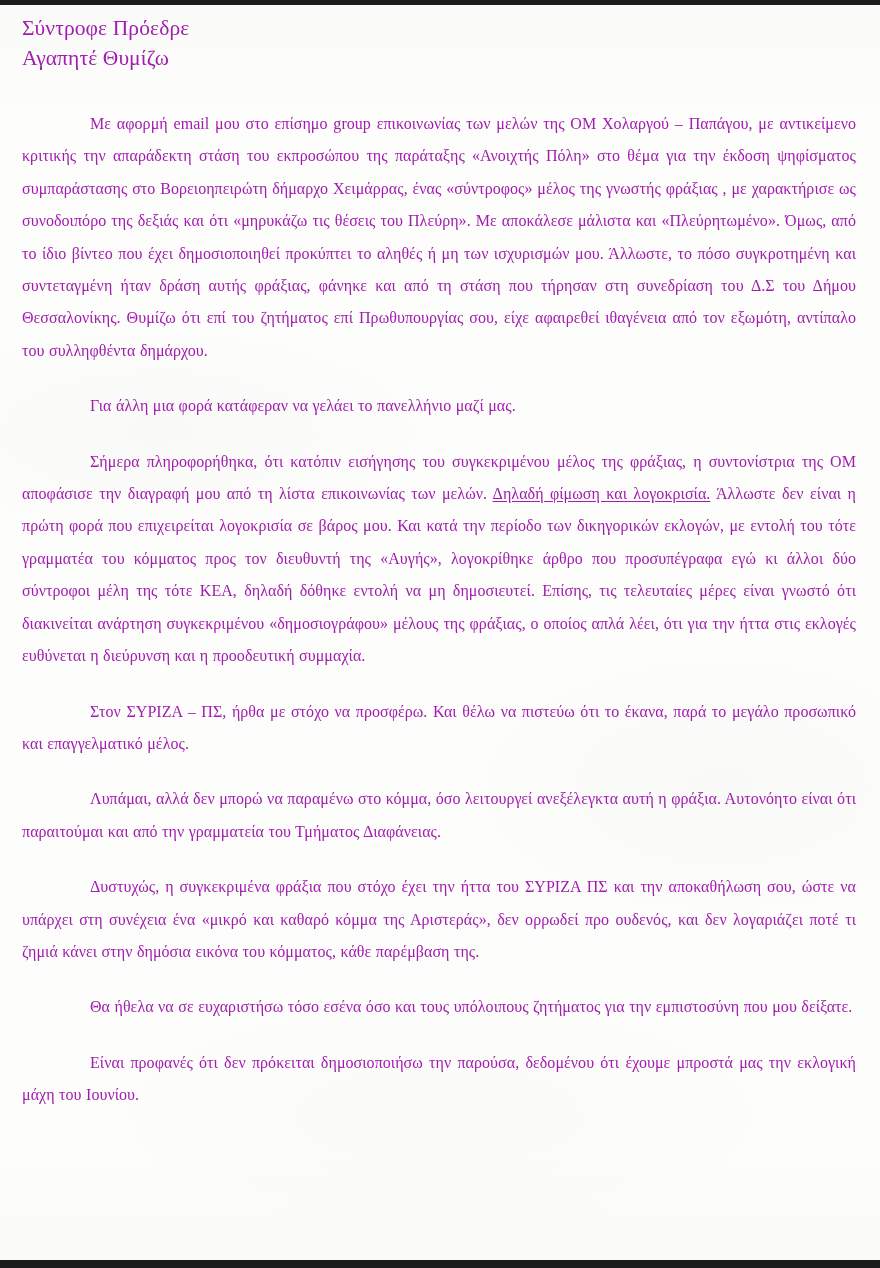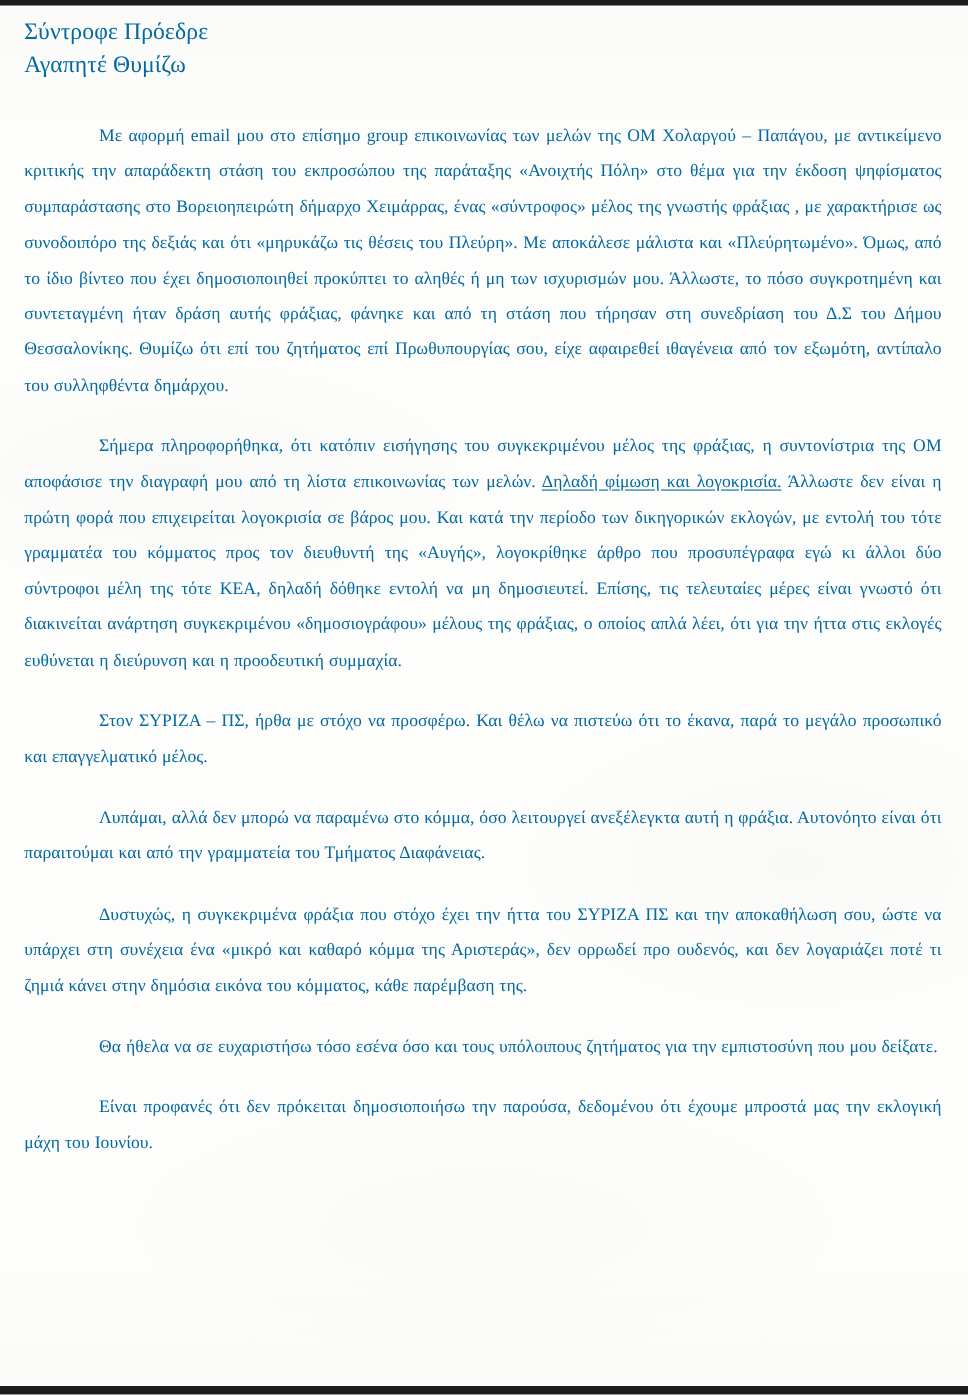--- a/index.html
+++ b/index.html
@@ -10,21 +10,21 @@
   }
 
   .page {
     position: relative;
     width: 880px;
     height: 1268px;
     margin: 0;
     background: #fdfdfc;
     overflow: hidden;
     font-family: "Liberation Serif", "DejaVu Serif", serif;
-    color: #0369a1;
+    color: #a21caf;
   }
 
   
   .page::after {
     content: "";
     position: absolute;
     inset: 0;
     pointer-events: none;
     background:
       radial-gradient(ellipse 420px 160px at 18% 34%, rgba(0,0,0,0.017), rgba(0,0,0,0) 70%),
@@ -96,20 +96,21 @@
 
     <div class="salutation">
       <div>Σύντροφε Πρόεδρε</div>
       <div>Αγαπητέ Θυμίζω</div>
     </div>
 
     <div class="body-block">
 
       <p class="para">Με αφορμή email μου στο επίσημο group επικοινωνίας των μελών της ΟΜ Χολαργού – Παπάγου, με αντικείμενο κριτικής την απαράδεκτη στάση του εκπροσώπου της παράταξης «Ανοιχτής Πόλη» στο θέμα για την έκδοση ψηφίσματος συμπαράστασης στο Βορειοηπειρώτη δήμαρχο Χειμάρρας, ένας «σύντροφος» μέλος της γνωστής φράξιας , με χαρακτήρισε ως συνοδοιπόρο της δεξιάς και ότι «μηρυκάζω τις θέσεις του Πλεύρη». Με αποκάλεσε μάλιστα και «Πλεύρητωμένο». Όμως, από το ίδιο βίντεο που έχει δημοσιοποιηθεί προκύπτει το αληθές ή μη των ισχυρισμών μου. Άλλωστε, το πόσο συγκροτημένη και συντεταγμένη ήταν δράση αυτής φράξιας, φάνηκε και από τη στάση που τήρησαν στη συνεδρίαση του Δ.Σ του Δήμου Θεσσαλονίκης. Θυμίζω ότι επί του ζητήματος επί Πρωθυπουργίας σου, είχε αφαιρεθεί ιθαγένεια από τον εξωμότη, αντίπαλο του συλληφθέντα δημάρχου.</p>
 
+      <p class="para">Για άλλη μια φορά κατάφεραν να γελάει το πανελλήνιο μαζί μας.</p>
 
       <p class="para"><span>Σήμερα πληροφορήθηκα, ότι κατόπιν εισήγησης του συγκεκριμένου μέλος της φράξιας, η συντονίστρια της ΟΜ αποφάσισε την διαγραφή μου από τη λίστα επικοινωνίας των μελών. </span><span class="u">Δηλαδή φίμωση και λογοκρισία.</span><span> Άλλωστε δεν είναι η πρώτη φορά που επιχειρείται λογοκρισία σε βάρος μου.  Και κατά την περίοδο των δικηγορικών εκλογών, με εντολή του τότε γραμματέα του κόμματος προς τον διευθυντή της «Αυγής», λογοκρίθηκε  άρθρο που προσυπέγραφα εγώ κι άλλοι δύο σύντροφοι μέλη της τότε ΚΕΑ, δηλαδή δόθηκε εντολή να μη δημοσιευτεί. Επίσης, τις τελευταίες μέρες είναι γνωστό ότι διακινείται ανάρτηση συγκεκριμένου «δημοσιογράφου» μέλους της φράξιας, ο οποίος απλά λέει, ότι για την ήττα στις εκλογές ευθύνεται η διεύρυνση και η προοδευτική συμμαχία.</span></p>
 
       <p class="para">Στον ΣΥΡΙΖΑ – ΠΣ, ήρθα με στόχο να προσφέρω. Και θέλω να πιστεύω ότι το έκανα, παρά το μεγάλο προσωπικό και επαγγελματικό μέλος.</p>
 
       <p class="para">Λυπάμαι, αλλά δεν μπορώ να παραμένω στο κόμμα, όσο λειτουργεί ανεξέλεγκτα αυτή η φράξια. Αυτονόητο είναι ότι παραιτούμαι και από την γραμματεία του Τμήματος Διαφάνειας.</p>
 
       <p class="para">Δυστυχώς, η συγκεκριμένα φράξια που στόχο έχει την ήττα του ΣΥΡΙΖΑ ΠΣ και την αποκαθήλωση σου, ώστε να υπάρχει στη συνέχεια ένα «μικρό και καθαρό κόμμα της Αριστεράς», δεν ορρωδεί προ ουδενός, και δεν λογαριάζει ποτέ τι ζημιά κάνει στην δημόσια εικόνα του κόμματος, κάθε παρέμβαση της.</p>
 
       <p class="para">Θα ήθελα να σε ευχαριστήσω τόσο εσένα όσο και τους υπόλοιπους ζητήματος για την εμπιστοσύνη που μου δείξατε.</p>

